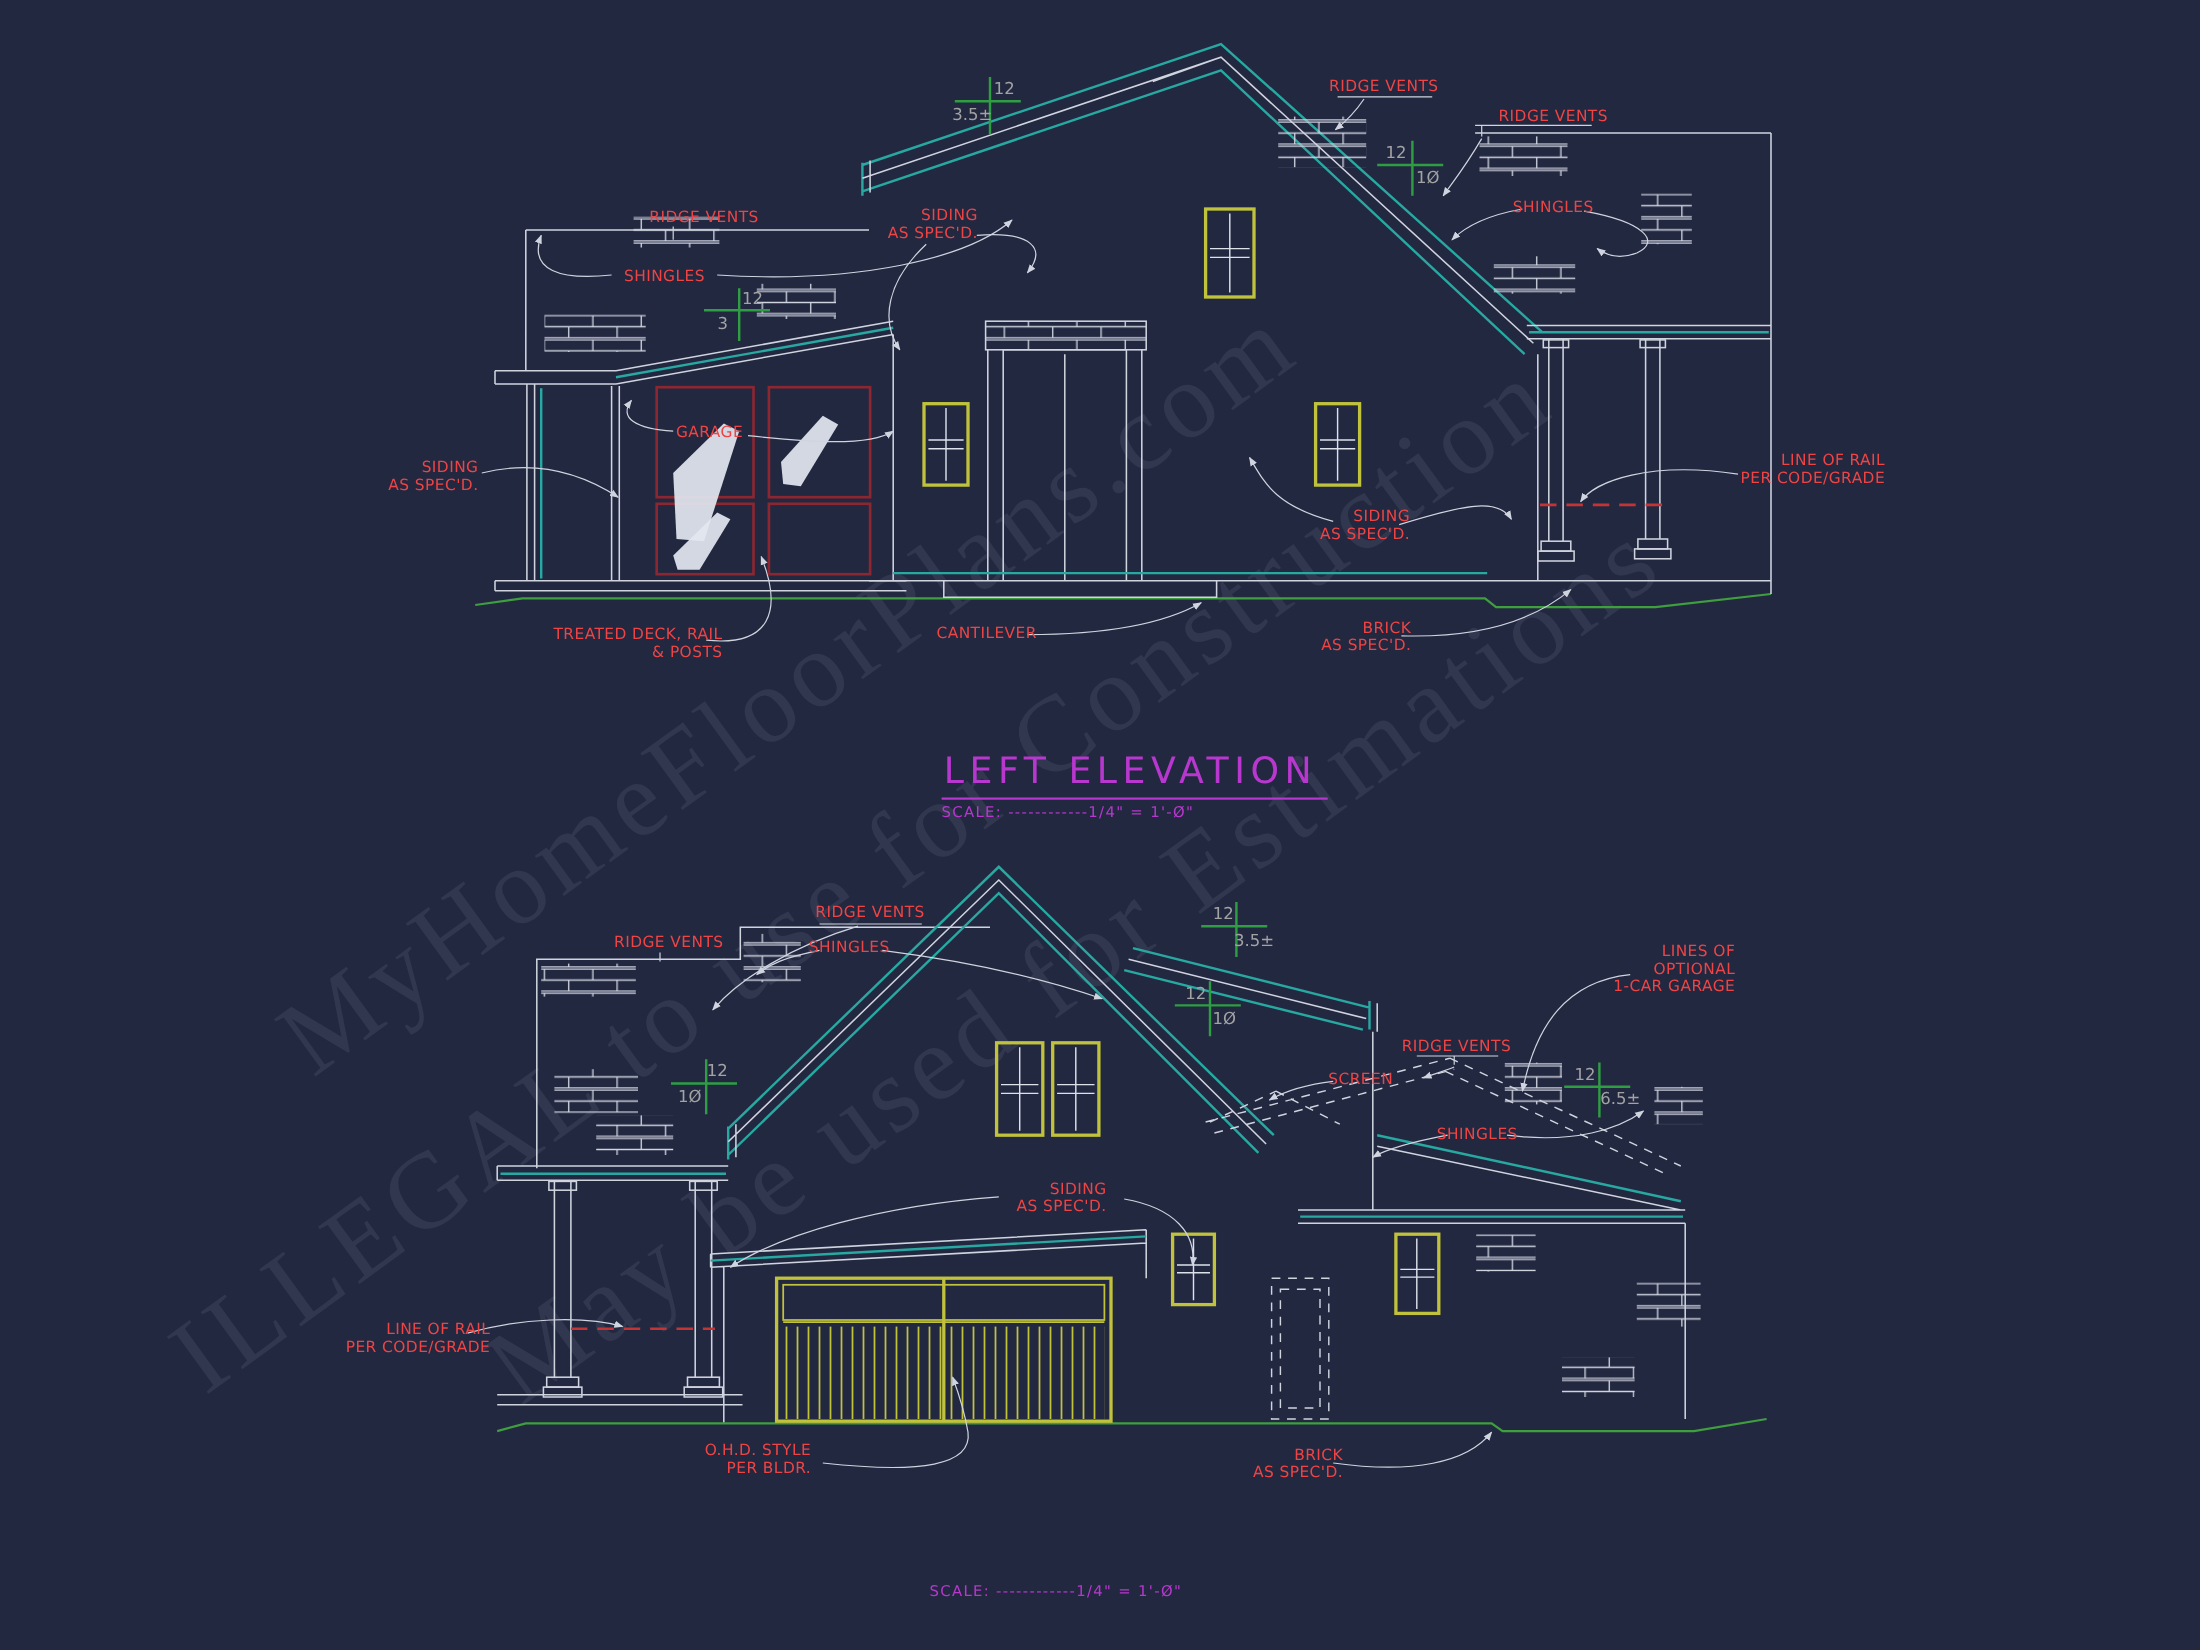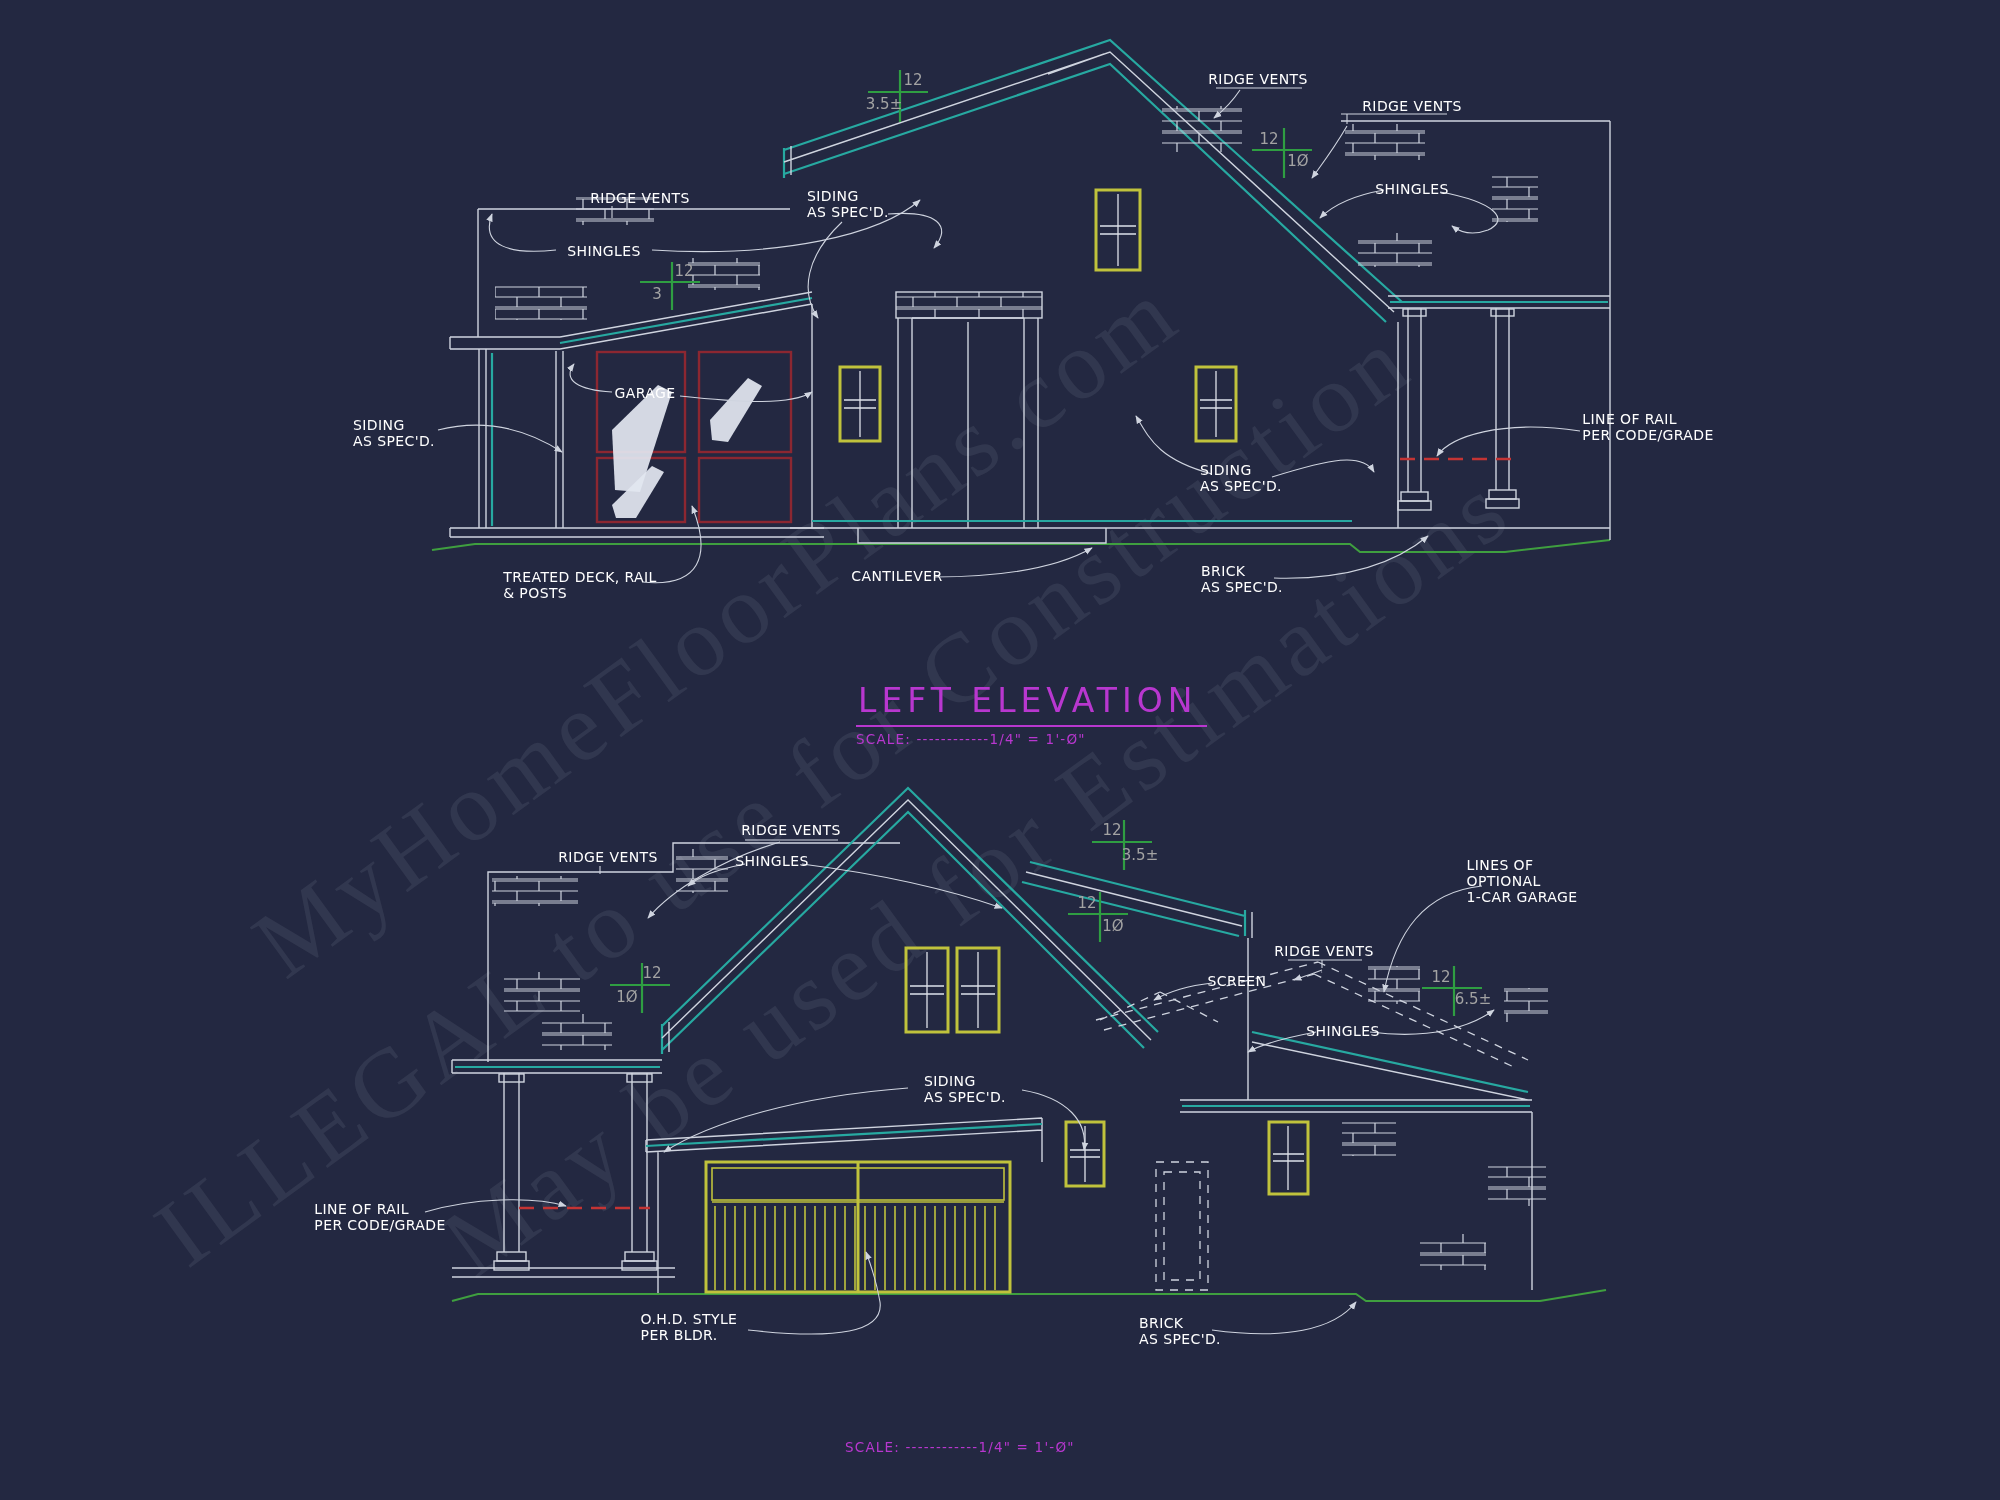--- a/index.html
+++ b/index.html
@@ -20,22 +20,22 @@
   .Y{stroke:#c0c23c;stroke-width:3;fill:none}
   .Y2{stroke:#c0c23c;stroke-width:1.6;fill:none}
   .Ym{stroke:#dde1ea;stroke-width:1.3;fill:none}
   .R{stroke:#8c2731;stroke-width:2.4;fill:none}
   .RD{stroke:#c43434;stroke-width:2.4;stroke-dasharray:15 9;fill:none}
   .DSH{stroke:#cfd4df;stroke-width:1.3;stroke-dasharray:8 7;fill:none}
   .LD{stroke:#cfd4df;stroke-width:1.1;fill:none}
   .BR{fill:url(#brick);stroke:none}
   .blob{fill:#e2e6f0;opacity:.93;stroke:none}
   
-  .lbl{position:absolute;transform:translate(-50%,-50%);white-space:pre-line;text-align:left;
-       line-height:1.14;font-size:14px;letter-spacing:.4px;color:#ffffff;}
+  .lbl{position:absolute;transform:translate(-50%,-50%);white-space:pre-line;text-align:right;
+       line-height:1.14;font-size:14px;letter-spacing:.4px;color:#ef4444;}
   .num{position:absolute;transform:translate(-50%,-50%);font-size:15px;color:#a3a3a3;}
   
   .tblock{position:absolute;color:#b837cf;margin-top:39px;}
   .tblock .t{font-size:33px;letter-spacing:5px;border-bottom:2px solid #b837cf;
              padding:0 10px 5px 2px;display:inline-block;}
   .tblock .s{font-size:13.5px;letter-spacing:1.2px;margin-top:4px;}
 </style>
 </head>
 <body>
 

